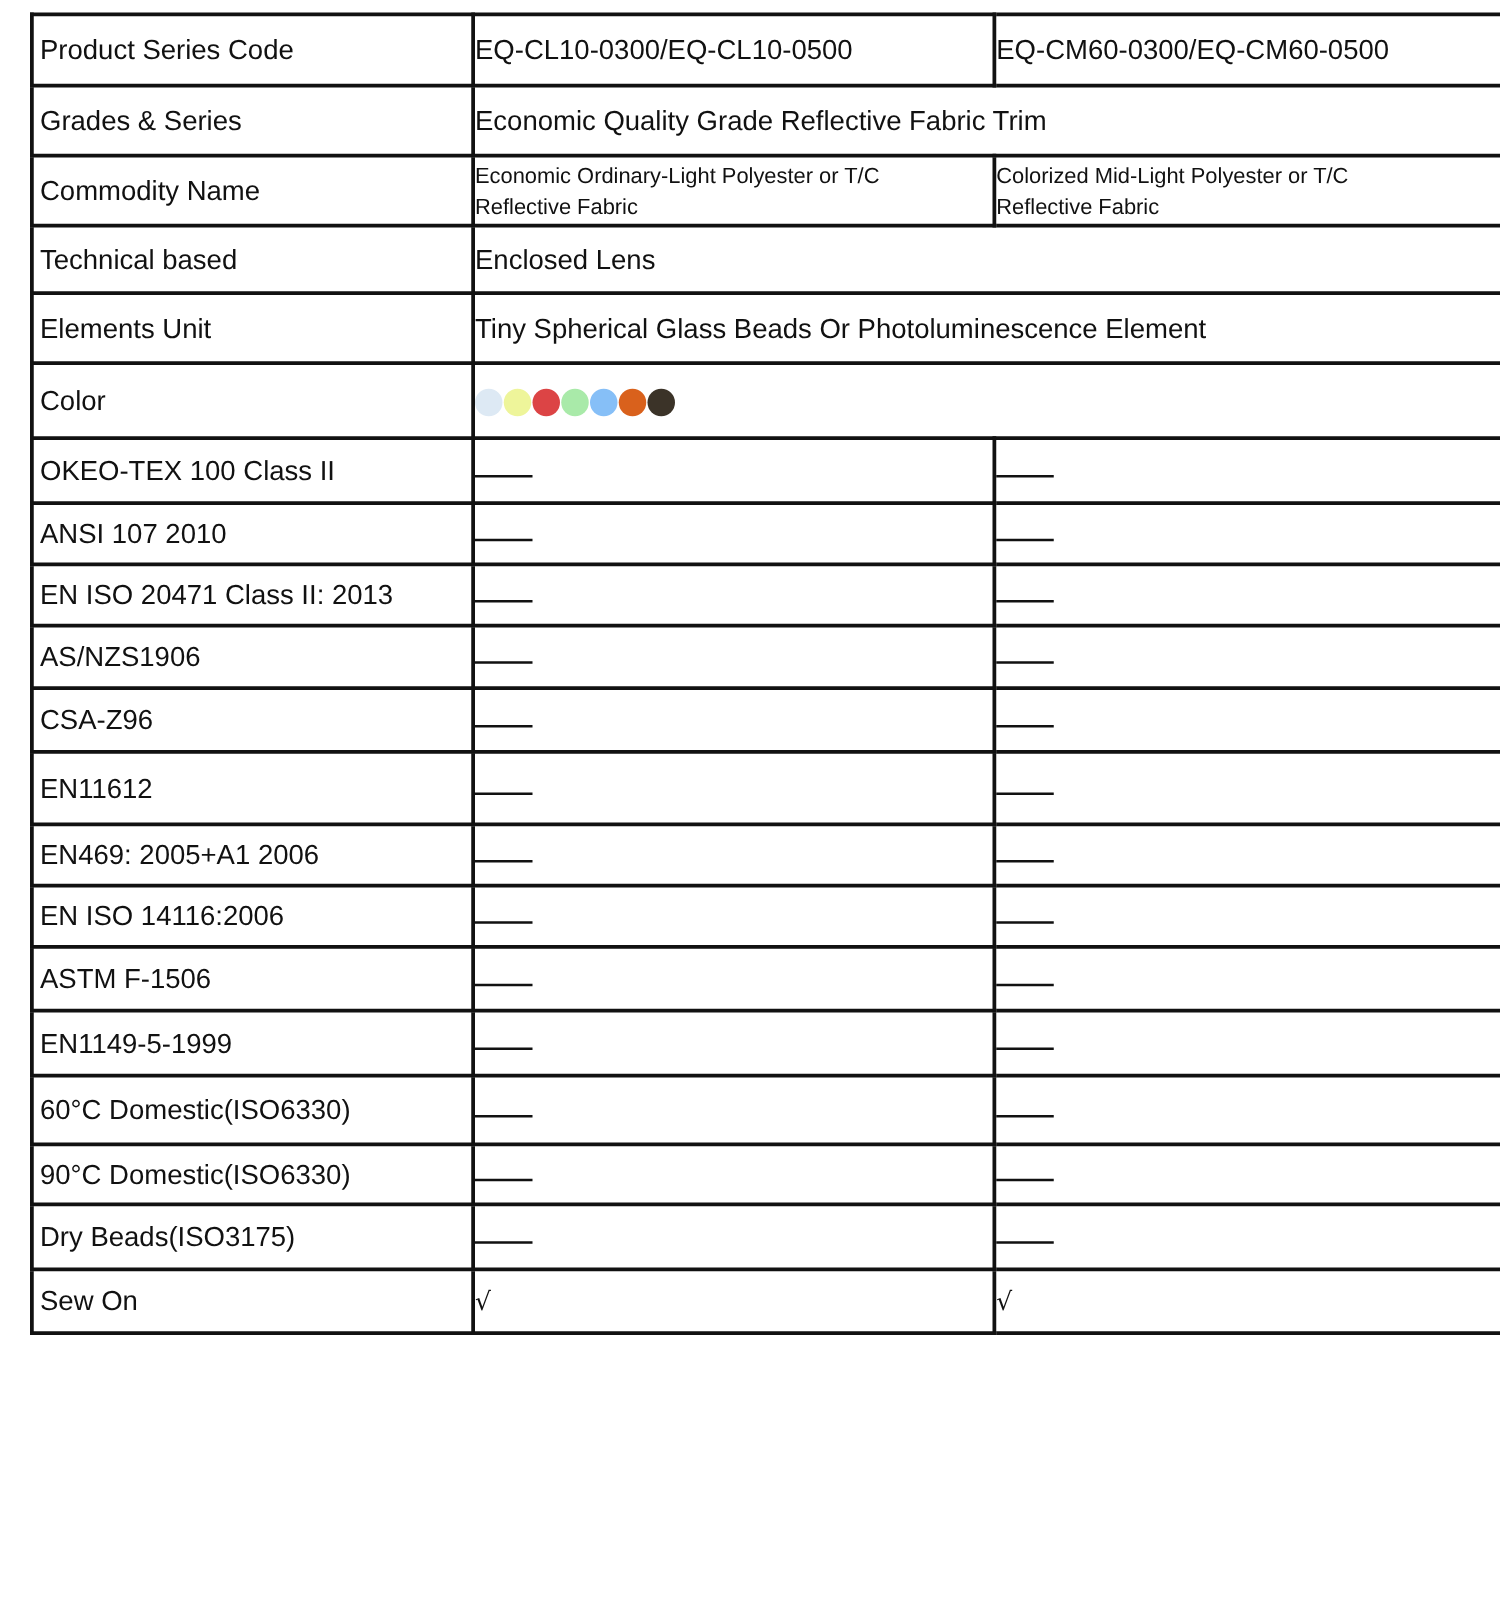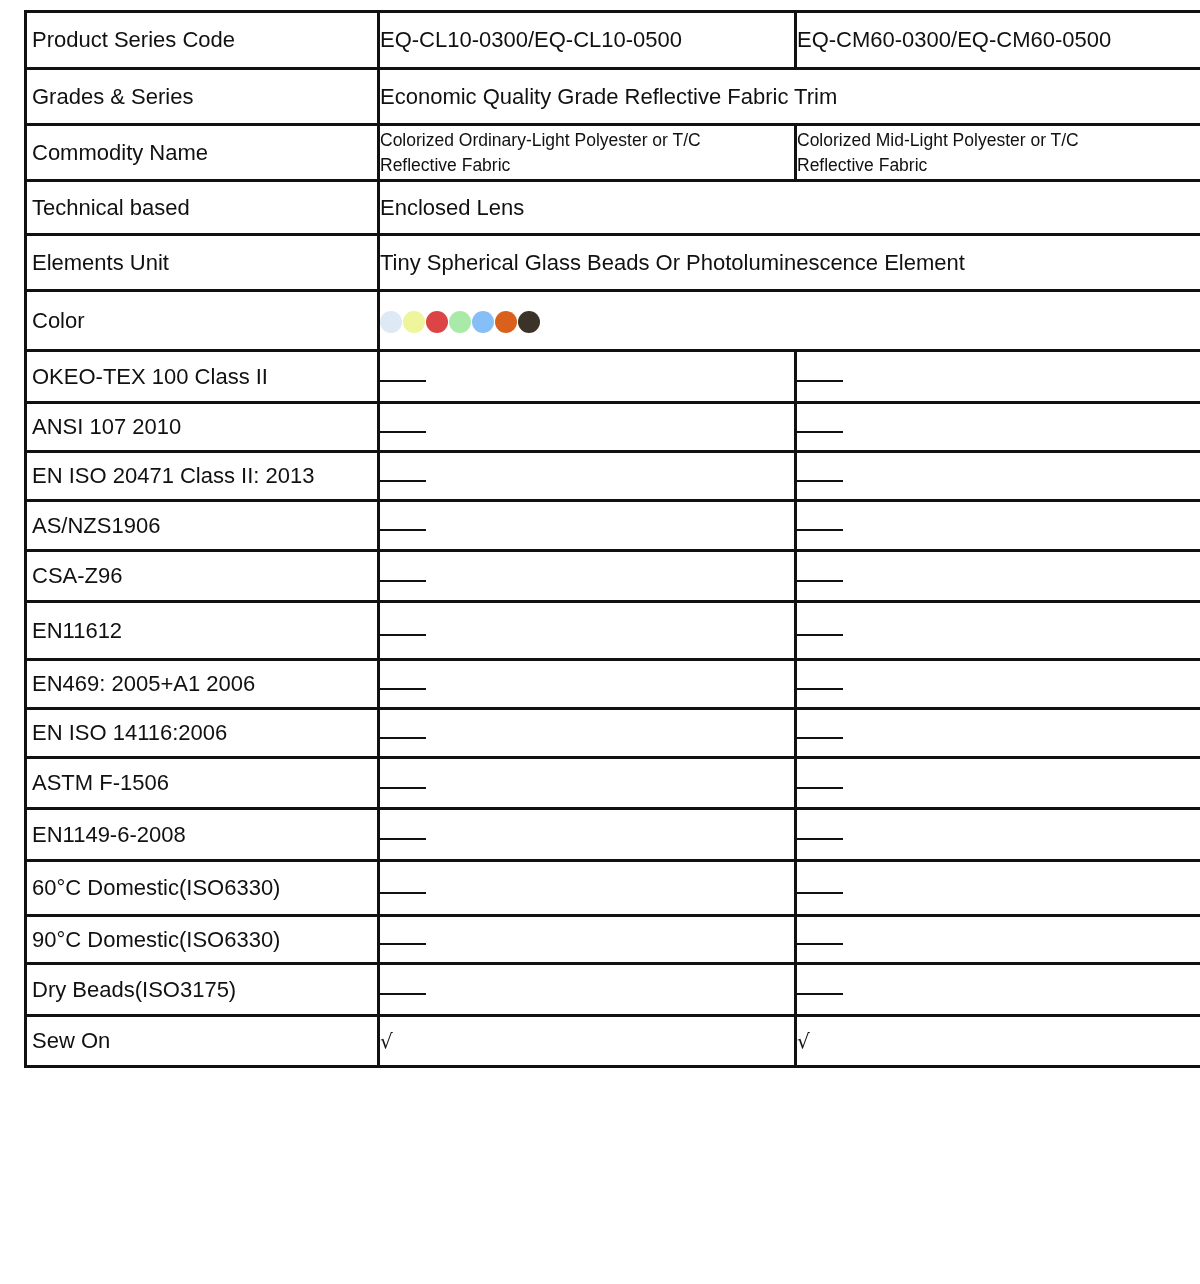--- a/index.html
+++ b/index.html
@@ -40,21 +40,21 @@
       <td class="val">EQ-CL10-0300/EQ-CL10-0500</td>
       <td class="val">EQ-CM60-0300/EQ-CM60-0500</td>
     </tr>
     <tr style="height:56px">
       <td class="label">Grades &amp; Series</td>
       <td class="val" colspan="2">Economic Quality Grade Reflective Fabric Trim</td>
     </tr>
     <tr style="height:56px">
       <td class="label">Commodity Name</td>
       <td class="val small">
-        <span>Colorized Ordinary-Light Polyester or T/C</span><br>
+        <span>Economic Ordinary-Light Polyester or T/C</span><br>
         <span>Reflective Fabric</span>
       </td>
       <td class="val small">
         <span>Colorized Mid-Light Polyester or T/C</span><br>
         <span>Reflective Fabric</span>
       </td>
     </tr>
     <tr style="height:54px">
       <td class="label">Technical based</td>
       <td class="val" colspan="2">Enclosed Lens</td>
@@ -116,21 +116,21 @@
         <td class="label">EN ISO 14116:2006</td>
         <td class="val"><span class="dash"></span></td>
         <td class="val"><span class="dash"></span></td>
       </tr>
       <tr style="height: 51px;">
         <td class="label">ASTM F-1506</td>
         <td class="val"><span class="dash"></span></td>
         <td class="val"><span class="dash"></span></td>
       </tr>
       <tr style="height: 52px;">
-        <td class="label">EN1149-6-2008</td>
+        <td class="label">EN1149-5-1999</td>
         <td class="val"><span class="dash"></span></td>
         <td class="val"><span class="dash"></span></td>
       </tr>
       <tr style="height: 55px;">
         <td class="label">60°C Domestic(ISO6330)</td>
         <td class="val"><span class="dash"></span></td>
         <td class="val"><span class="dash"></span></td>
       </tr>
       <tr style="height: 48px; margin-left: 24px;">
         <td class="label">90°C Domestic(ISO6330)</td>

